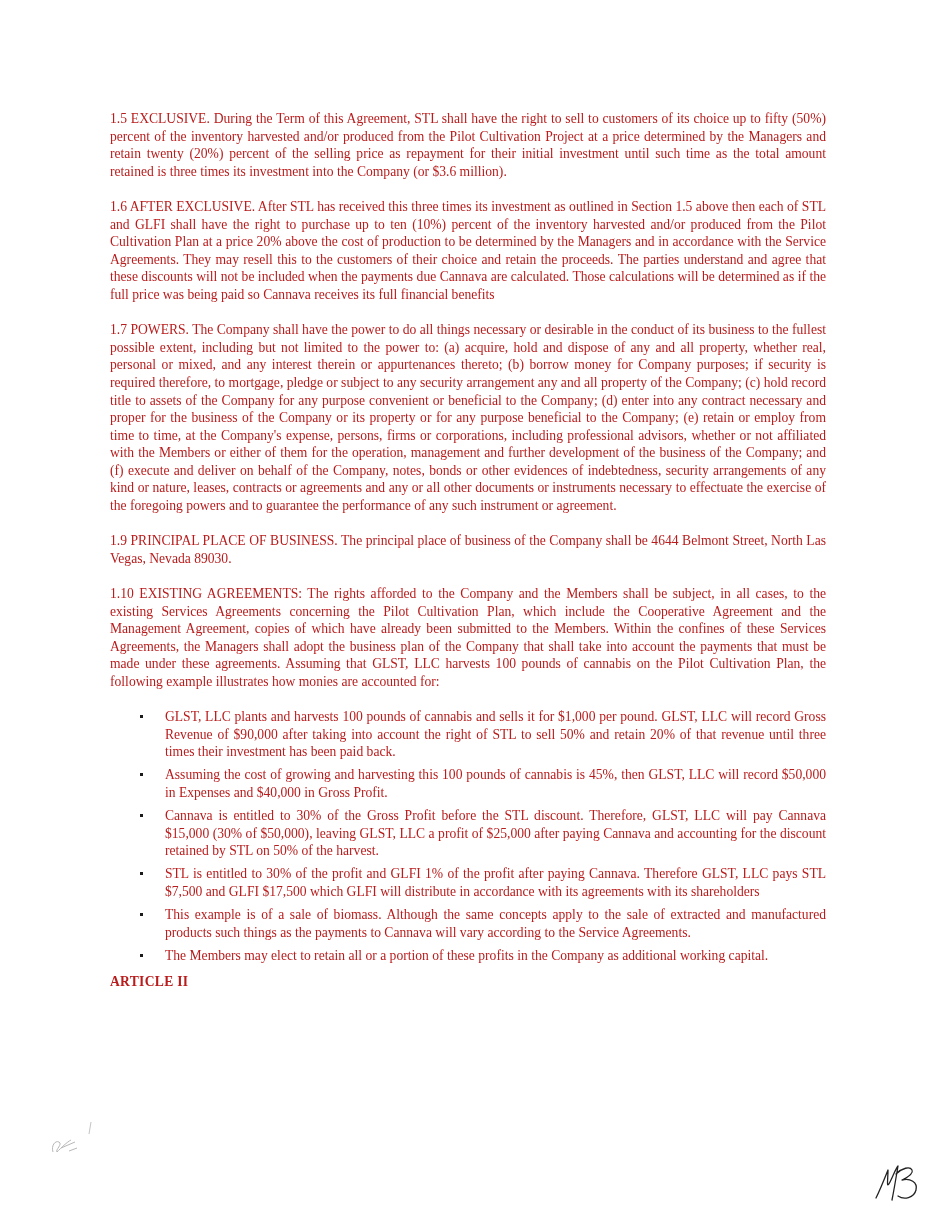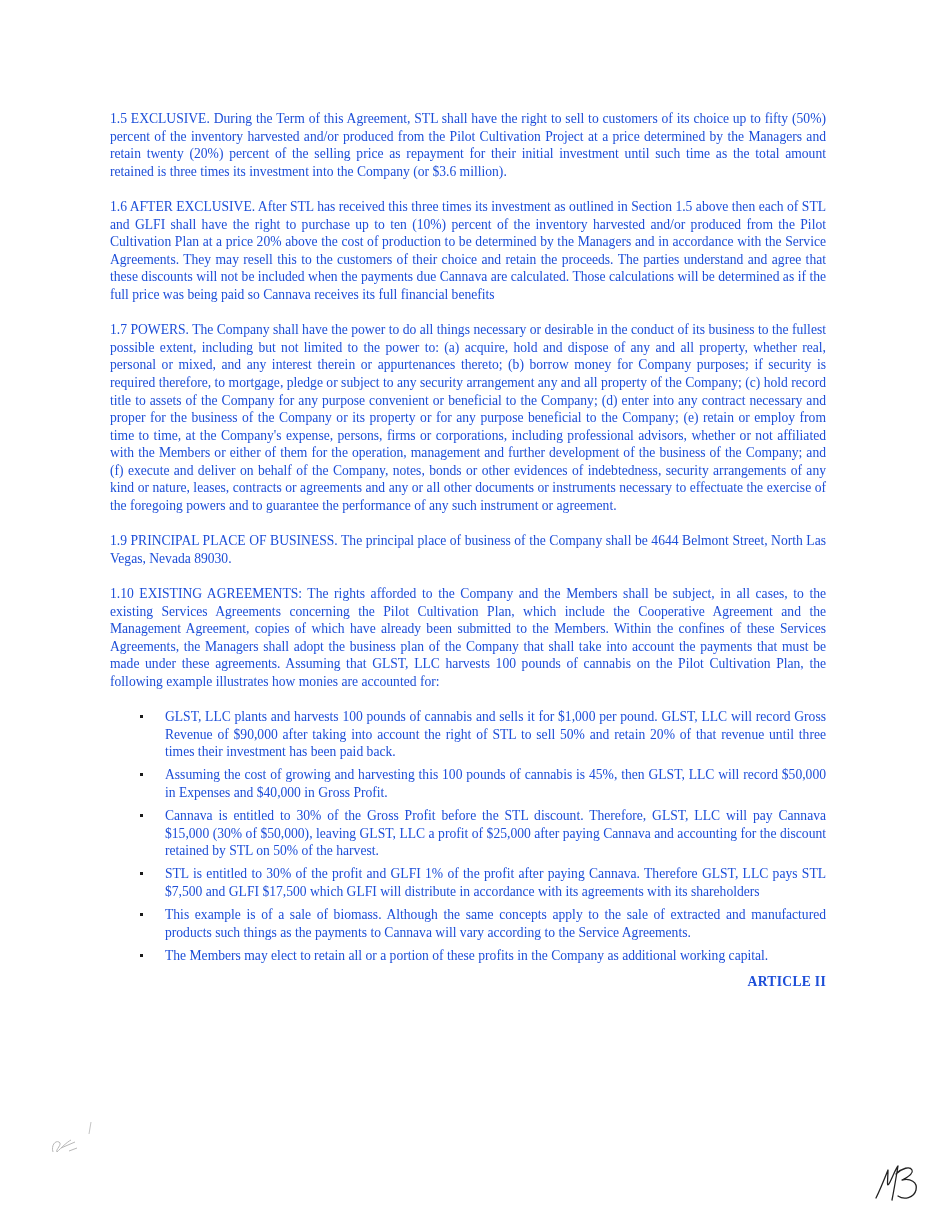--- a/index.html
+++ b/index.html
@@ -1,30 +1,30 @@
 <!DOCTYPE html>
 <html><head>
   <meta charset="utf-8">
   <style>
     html, body { margin: 0; padding: 0; background: #ffffff; }
     body { width: 933px; height: 1209px; position: relative; overflow: hidden; }
     .page {
       position: absolute; left: 110px; top: 110px; width: 716px;
       font-family: "Liberation Serif", "DejaVu Serif", serif;
-      font-size: 13.6px; line-height: 17.6px; color: #1d4ed8;
+      font-size: 13.6px; line-height: 17.6px; color: #b91c1c;
     }
     .para { margin: 0; text-align: justify; text-align-last: left; }
     .gap { margin-bottom: 17.6px; }
     ul.bullets { list-style: none; margin: 0; padding: 0; }
     ul.bullets li { position: relative; padding-left: 55px; text-align: justify; margin-bottom: 5.5px; }
     ul.bullets li .bullet {
       position: absolute; left: 30px; top: 7px; width: 3px; height: 3px; background: #1a1a1a;
     }
     .article {
-      text-align: right; font-weight: bold; margin-top: 9px;
+      text-align: left; font-weight: bold; margin-top: 9px;
       font-size: 13.6px; letter-spacing: 0.3px;
     }
     .sig { position: absolute; }
     .sig-left { left: 45px; top: 1118px; width: 60px; height: 40px; }
     .sig-right { left: 872px; top: 1160px; width: 56px; height: 42px; }
   </style>
 </head>
 <body>
 
 <div class="page">

